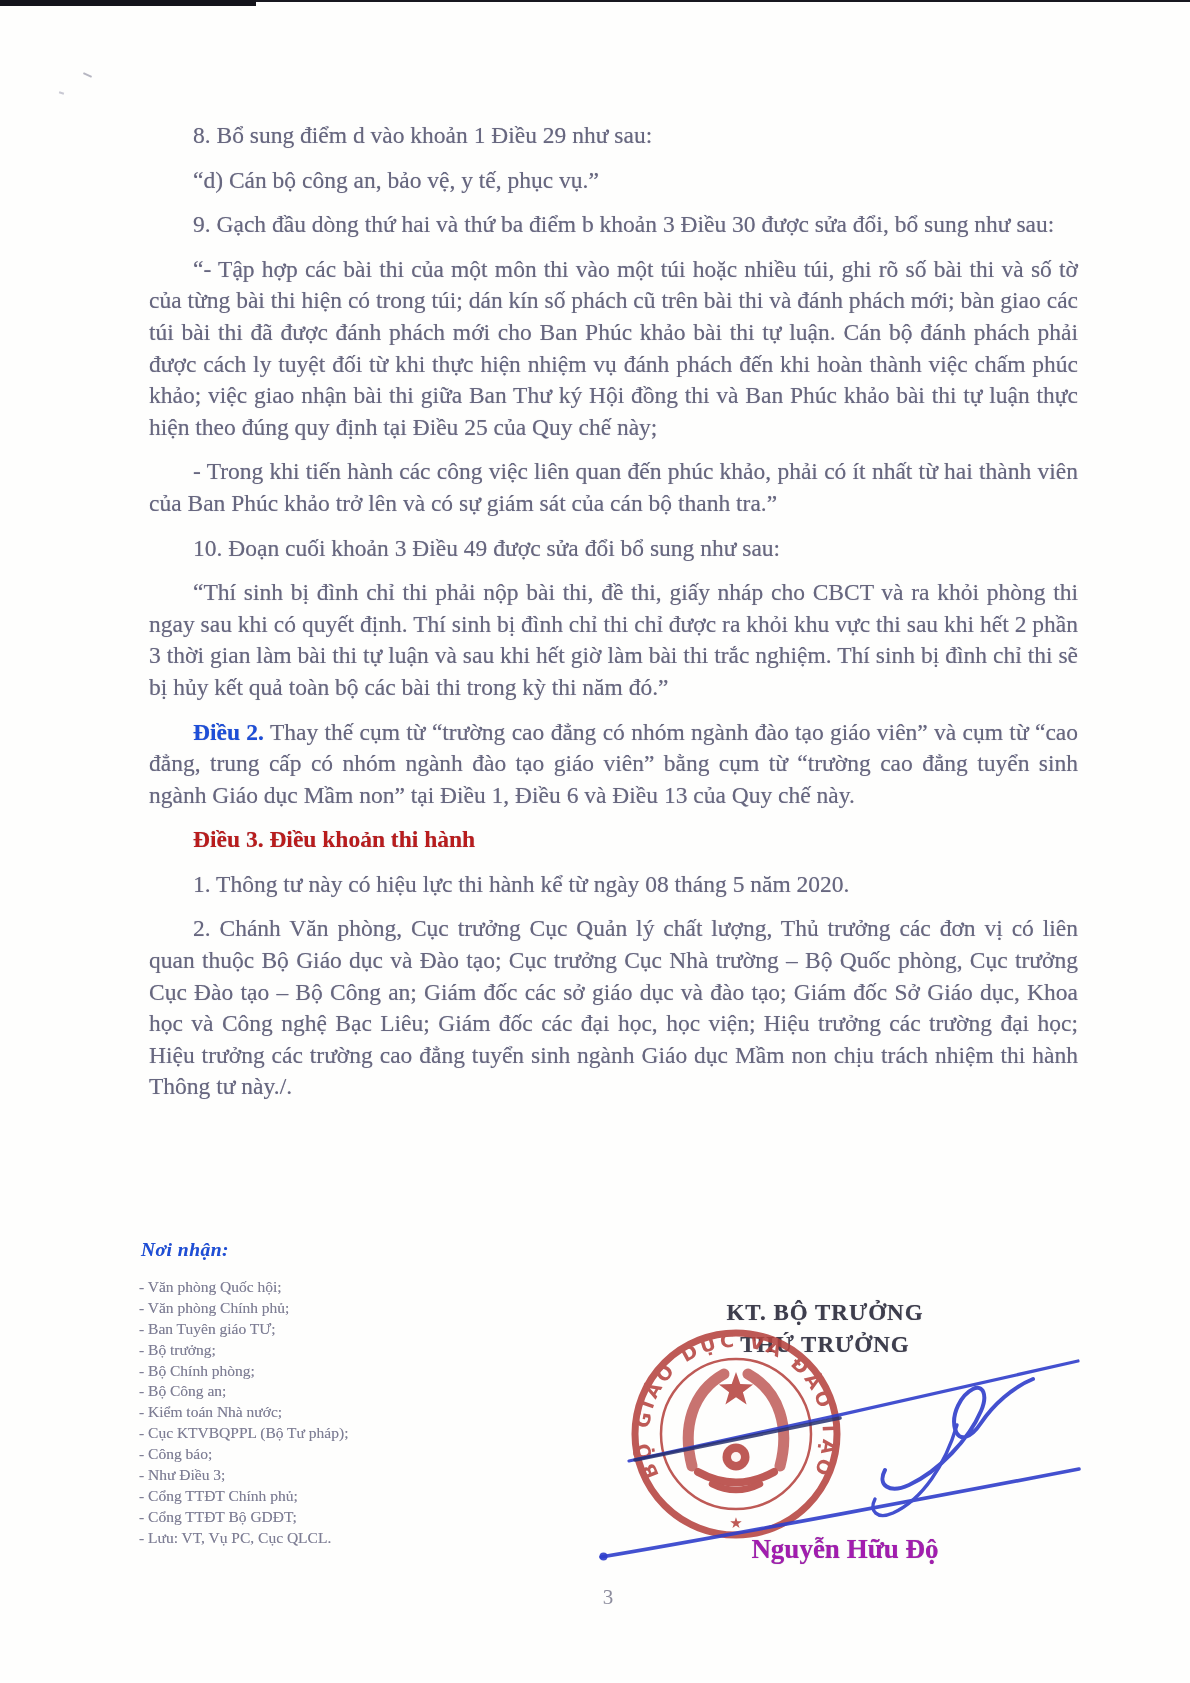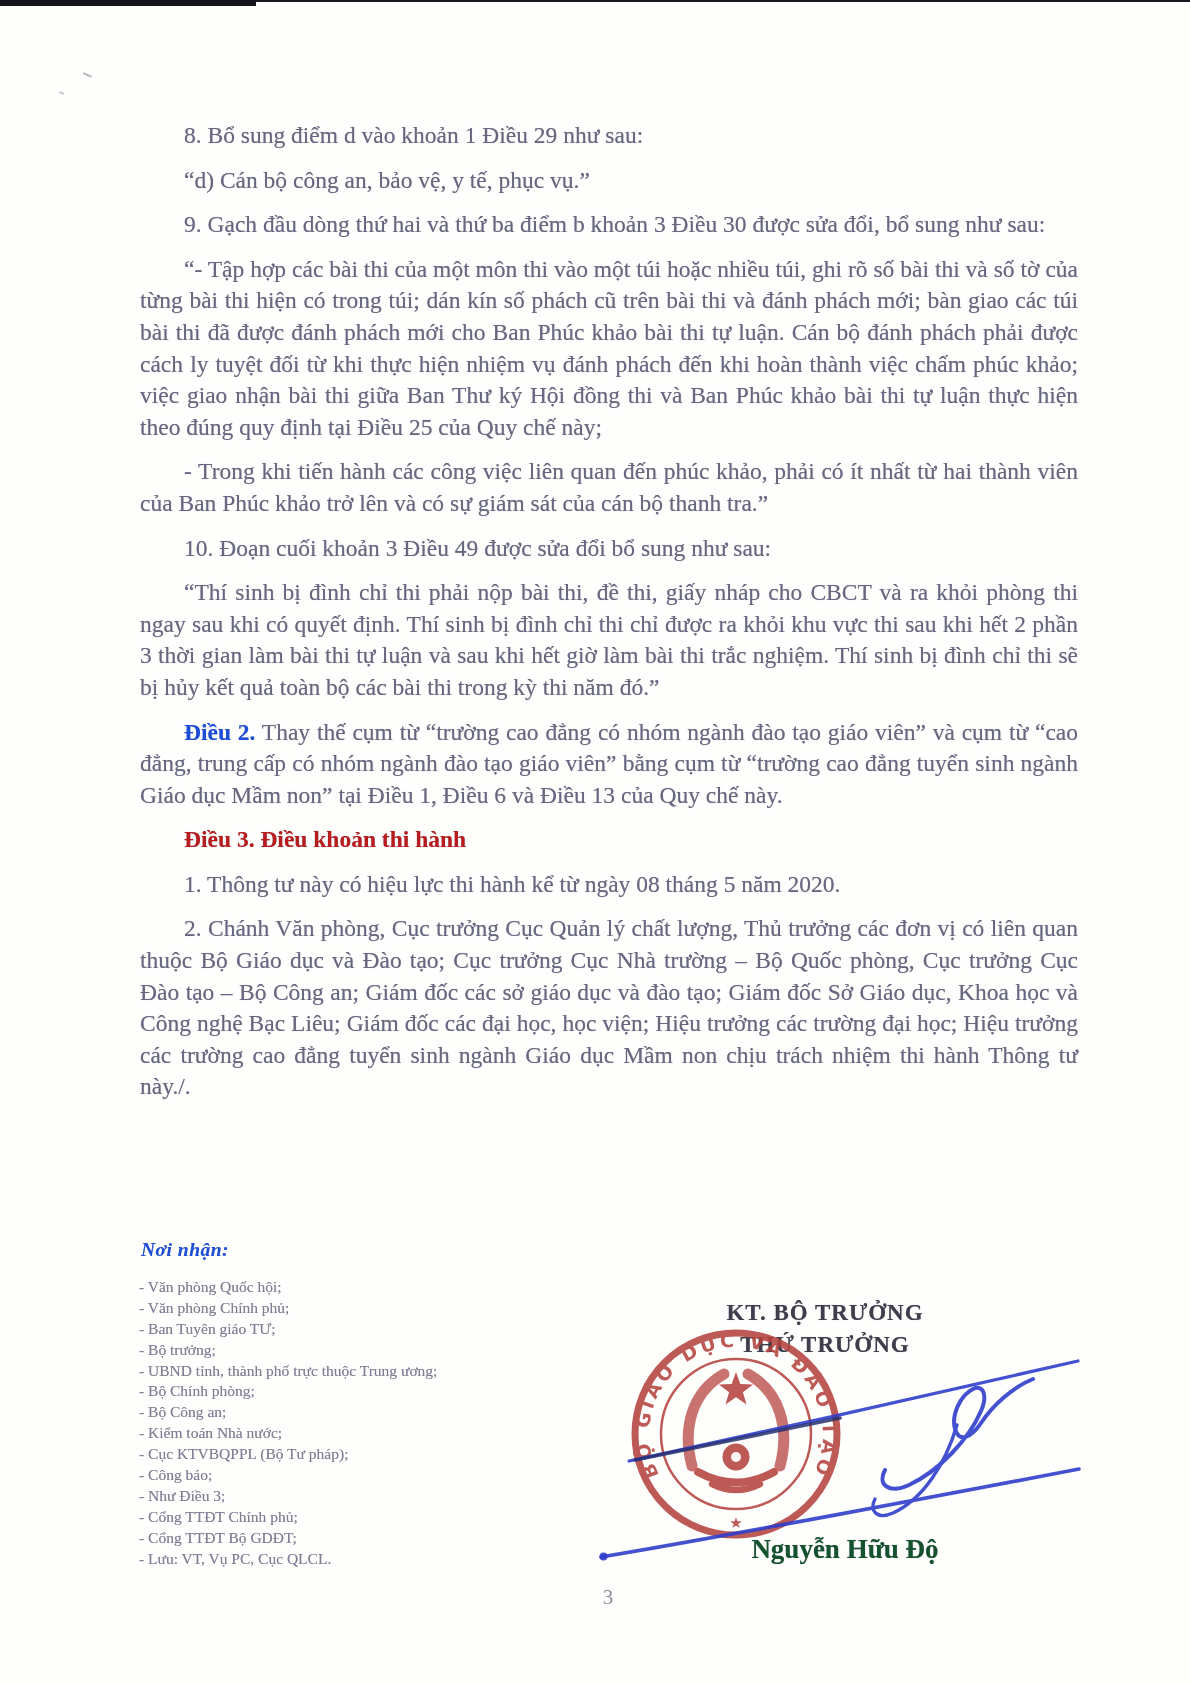--- a/index.html
+++ b/index.html
@@ -15,21 +15,21 @@
   .speck1{position:absolute;left:83px;top:74px;width:9px;height:2px;background:#8f8fa2;opacity:.65;transform:rotate(24deg);}
   .speck2{position:absolute;left:59px;top:92px;width:5px;height:2px;background:#9d9db0;opacity:.55;transform:rotate(18deg);}
 
   
   .doc{
     position:absolute;left:133px;top:120px;width:945px;
     font-size:23.5px;line-height:31.6px;color:#67677f;
     text-align:justify;
     text-shadow:0 0 .7px rgba(96,96,128,.55);
   }
-  .doc p{margin:0 0 13px 7px;text-indent:44px;}
+  .doc p{margin:0 0 13px 16px;text-indent:44px;}
   .doc p b{color:#1d4ed8;}
   .doc p.article-head{font-weight:bold;color:#474760;}
   .doc p.article-head b{color:#b91c1c;}
 
   
   .recipients{
     position:absolute;left:123px;top:1240px;width:470px;
     color:#7e7e94;font-size:15.5px;line-height:20.9px;
     text-shadow:0 0 .6px rgba(110,110,140,.5);
   }
@@ -41,21 +41,21 @@
   .recipients li{margin:0;}
 
   
   .signer-titles{
     position:absolute;left:660px;top:1297px;width:330px;text-align:center;
     font-weight:bold;font-size:23px;line-height:32px;color:#3e3e4d;
     letter-spacing:1px;text-shadow:0 0 .7px rgba(60,60,80,.6);
   }
   .signer-name{
     position:absolute;left:690px;top:1534px;width:310px;text-align:center;
-    font-weight:bold;font-size:27px;color:#14532d;
+    font-weight:bold;font-size:27px;color:#a21caf;
     text-shadow:0 0 .8px rgba(55,55,70,.55);
   }
   .seal{position:absolute;left:628px;top:1326px;width:216px;height:216px;opacity:.87;}
   .sig-ink{position:absolute;left:545px;top:1335px;width:560px;height:250px;}
 
   .page-num{
     position:absolute;left:593px;top:1585px;width:30px;text-align:center;
     font-size:21px;color:#8c8c9d;
   }
 </style>
@@ -81,21 +81,20 @@
   <p>2. Chánh Văn phòng, Cục trưởng Cục Quản lý chất lượng, Thủ trưởng các đơn vị có liên quan thuộc Bộ Giáo dục và Đào tạo; Cục trưởng Cục Nhà trường – Bộ Quốc phòng, Cục trưởng Cục Đào tạo – Bộ Công an; Giám đốc các sở giáo dục và đào tạo; Giám đốc Sở Giáo dục, Khoa học và Công nghệ Bạc Liêu; Giám đốc các đại học, học viện; Hiệu trưởng các trường đại học; Hiệu trưởng các trường cao đẳng tuyển sinh ngành Giáo dục Mầm non chịu trách nhiệm thi hành Thông tư này./.</p>
 </div>
 
 <div class="recipients">
   <div class="recipients-title">Nơi nhận:</div>
   <ul>
     <li>- Văn phòng Quốc hội;</li>
     <li>- Văn phòng Chính phủ;</li>
     <li>- Ban Tuyên giáo TƯ;</li>
     <li>- Bộ trưởng;</li>
-    <li>- UBND tỉnh, thành phố trực thuộc Trung ương;</li>
     <li>- Bộ Chính phòng;</li>
     <li>- Bộ Công an;</li>
     <li>- Kiểm toán Nhà nước;</li>
     <li>- Cục KTVBQPPL (Bộ Tư pháp);</li>
     <li>- Công báo;</li>
     <li>- Như Điều 3;</li>
     <li>- Cổng TTĐT Chính phủ;</li>
     <li>- Cổng TTĐT Bộ GDĐT;</li>
     <li>- Lưu: VT, Vụ PC, Cục QLCL.</li>
   </ul>

